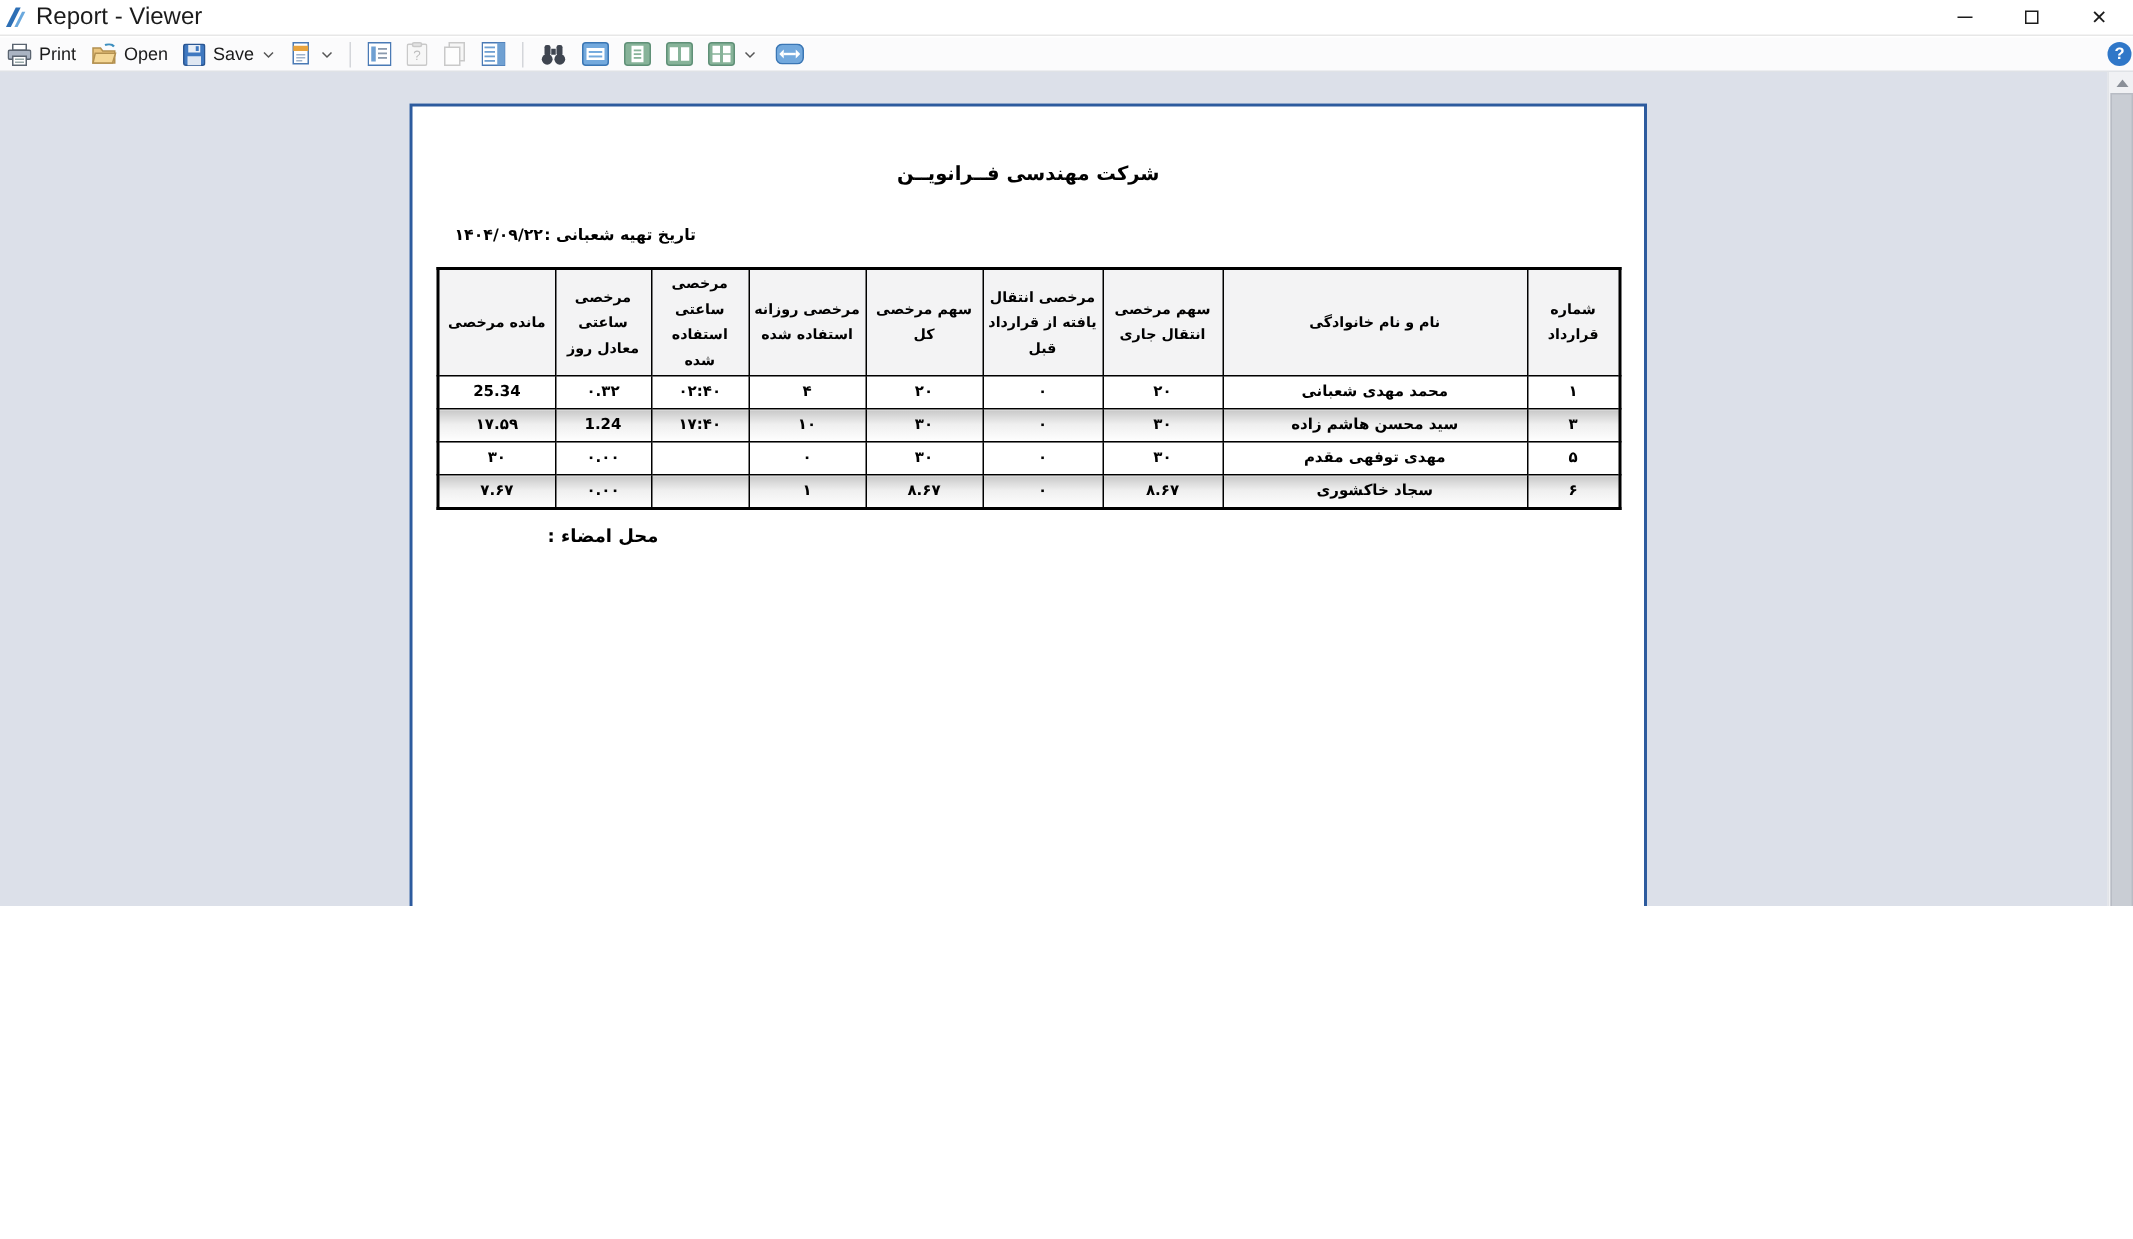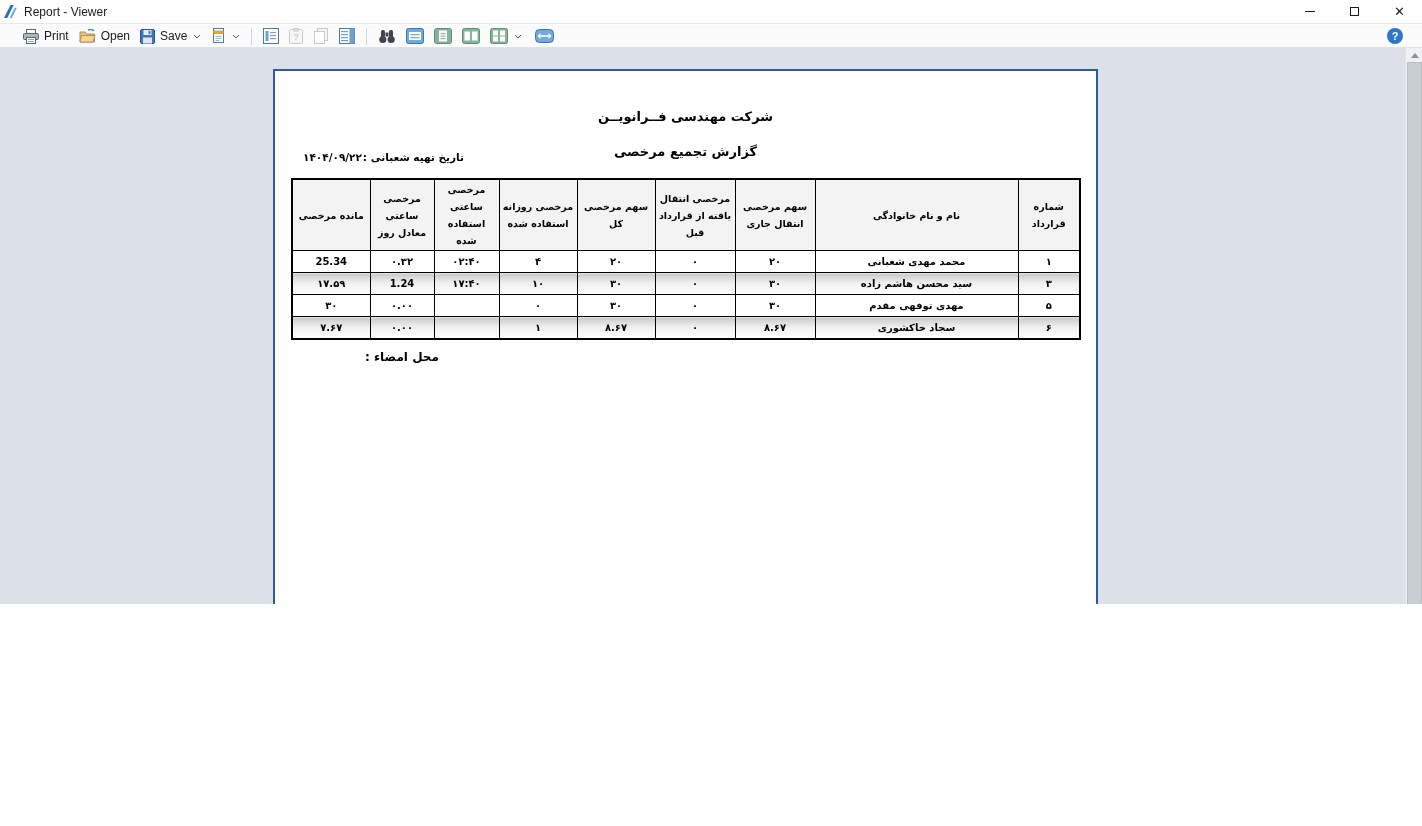--- a/index.html
+++ b/index.html
@@ -4,31 +4,31 @@
 <style>
   * { margin:0; padding:0; box-sizing:border-box; }
   html,body { width:1422px; height:826px; overflow:hidden;
               font-family:"Liberation Sans", sans-serif; background:#fff; }
 
   
   .titlebar { position:absolute; left:0; top:0; width:1422px; height:24px;
               background:#ffffff; border-bottom:1px solid #e7e7e7;
               display:flex; align-items:center; }
   .app-logo { width:15px; height:15px; margin-left:3px; }
-  .title-text { font-size:12px; color:#1b1b1b; margin-left:6px; }
+  .title-text { font-size:16px; color:#1b1b1b; margin-left:6px; }
   .win-btns { margin-left:auto; display:flex; height:24px; }
   .win-btn { width:45px; height:24px; display:flex; align-items:center; justify-content:center; }
   .glyph-min { width:10px; height:1px; background:#1b1b1b; display:block; }
   .glyph-max { width:9px; height:9px; border:1px solid #1b1b1b; display:block; }
   .glyph-close { font-size:13px; color:#1b1b1b; line-height:1; }
 
   
   .toolbar { position:absolute; left:0; top:25px; width:1422px; height:23px;
              background:#fbfbfc; border-bottom:1px solid #dfe2e6;
-             display:flex; align-items:center; padding:0 18px; }
+             display:flex; align-items:center; padding:0 0; }
   .tb-btn { display:flex; align-items:center; gap:5px; padding:1px 5px;
             font-size:12px; color:#1b1b1b; background:transparent; border:none;
             font-family:"Liberation Sans", sans-serif; }
   .ico { display:inline-block; line-height:0; }
   .sep { width:1px; height:17px; background:#d4d6da; margin:0 6px; }
   .ico-btn { padding:1px 5px; background:transparent; border:none; line-height:0; }
   .chev { margin-left:1px; line-height:0; }
   .help-circle { margin-left:auto; margin-right:1px; width:16px; height:16px;
                  border-radius:50%; background:#2f77c8; color:#fff; font-size:11px;
                  font-weight:bold; display:flex; align-items:center; justify-content:center; }
@@ -282,21 +282,20 @@
 
   <div class="help-circle">
     <span>?</span>
   </div>
 </div>
 
 <div class="content">
 
   <div class="page">
     <div class="company-name rtl">شرکت مهندسی فــرانویــن</div>
-    <div class="report-title rtl">گزارش تجمیع مرخصی</div>
 
     <div class="date-row">
       <span class="rtl">تاریخ تهیه شعبانی :</span>
       <span class="rtl">۱۴۰۴/۰۹/۲۲</span>
     </div>
 
     <div class="tbl-wrap">
       <table class="report">
         <colgroup>
           <col class="c0">

